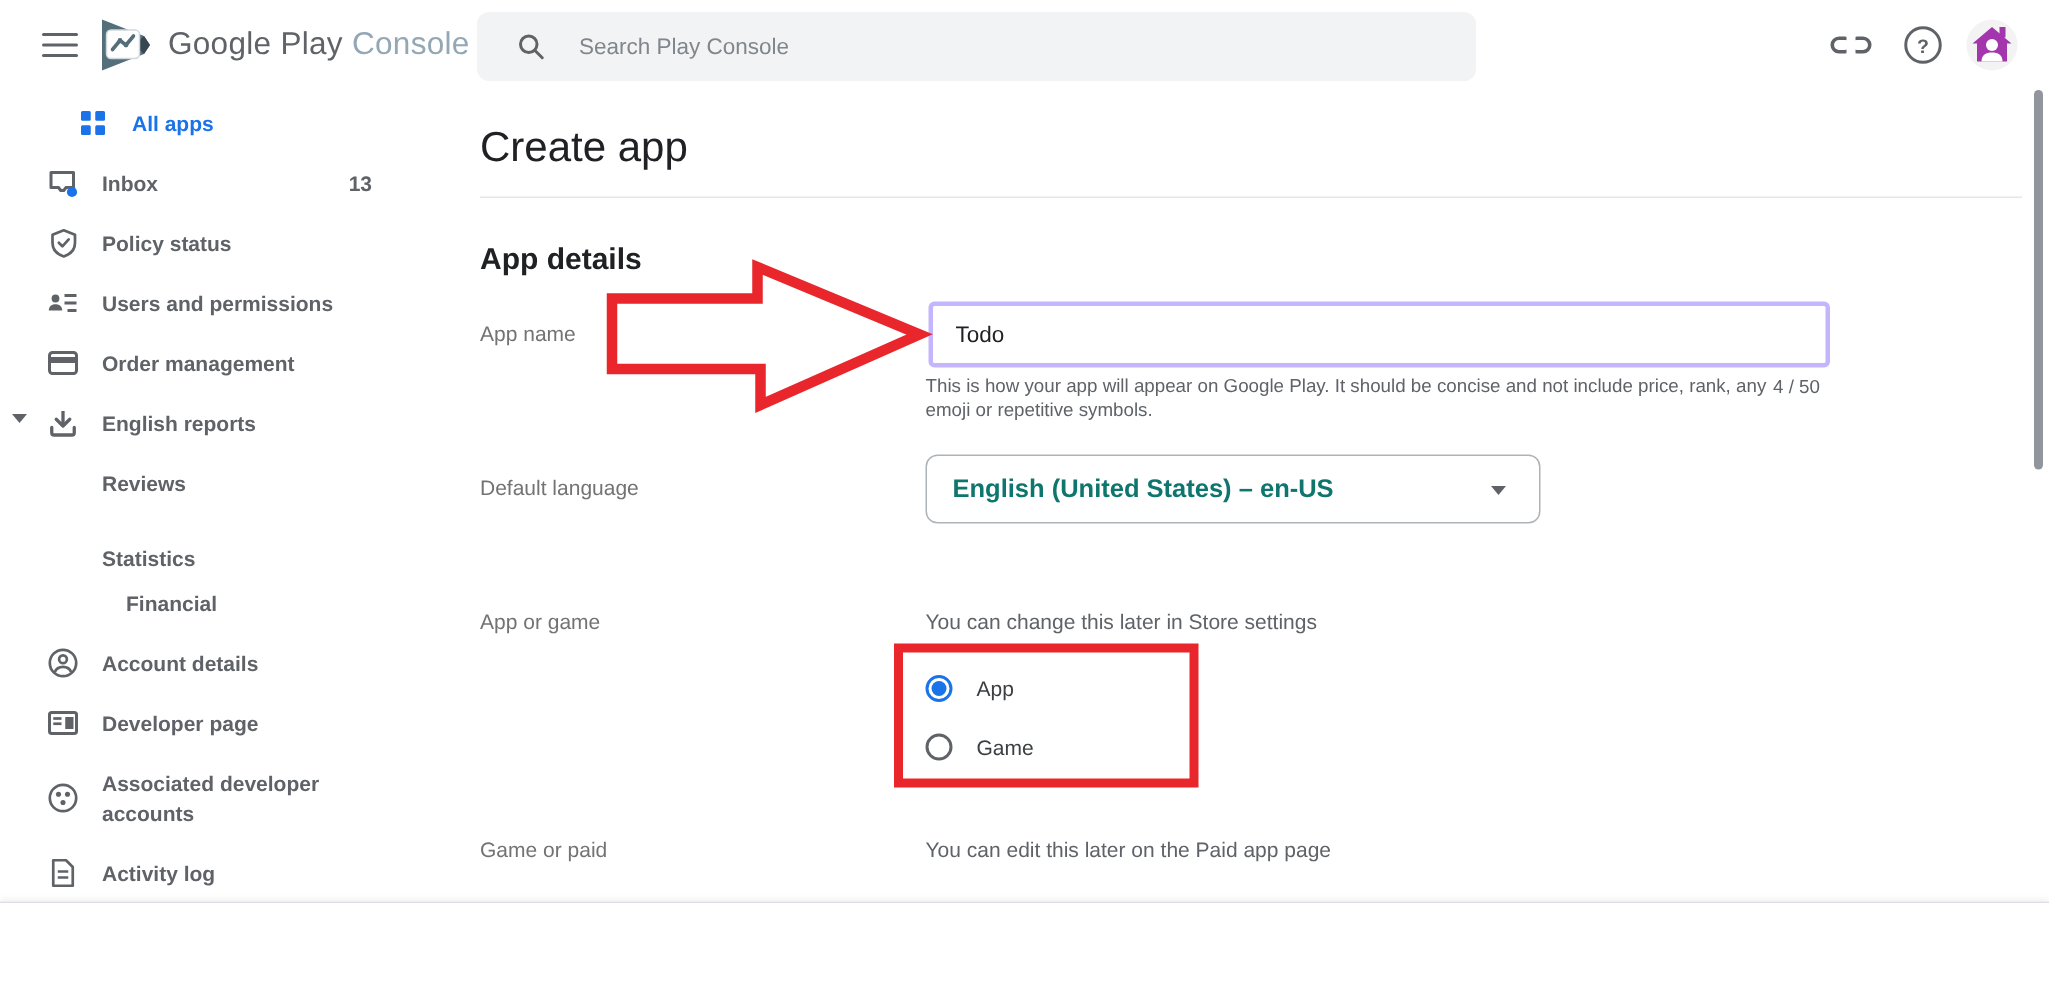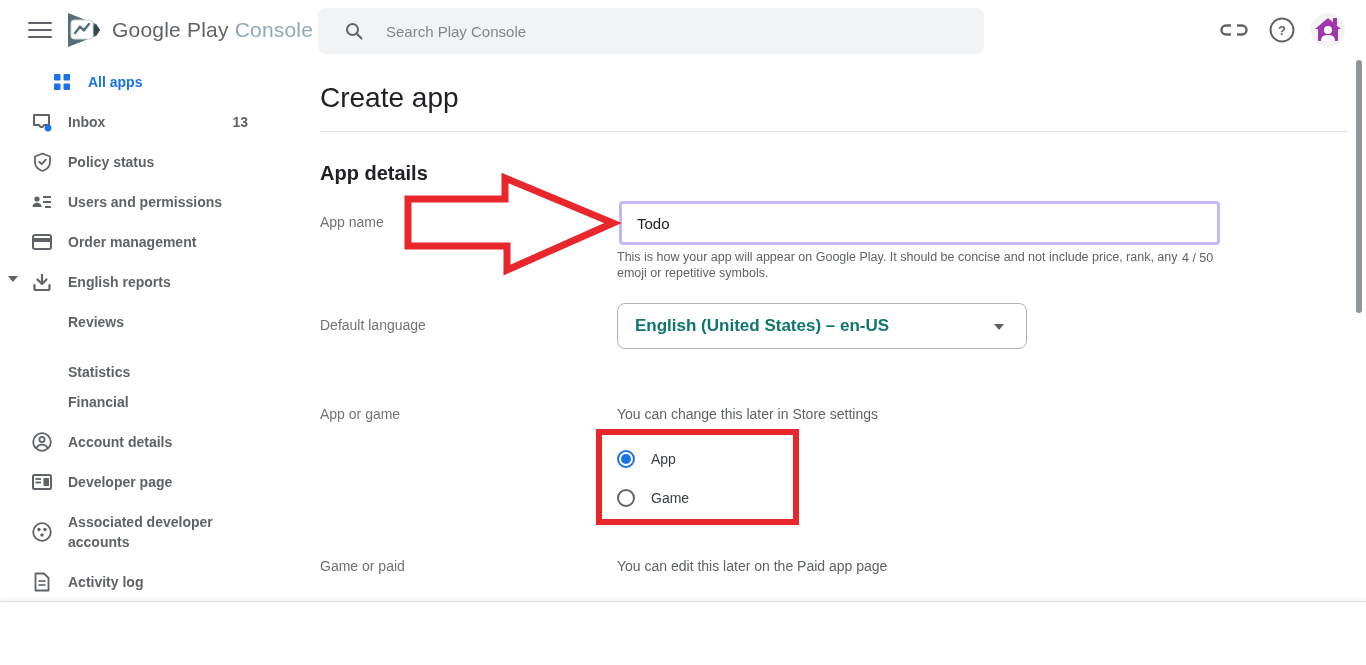--- a/index.html
+++ b/index.html
@@ -195,21 +195,21 @@
       <span class="lbl">English reports</span>
     </div>
 
     <div class="side-item sub" style="top:242px;">
       <span class="lbl" style="margin-left:0;">Reviews</span>
     </div>
     <div class="side-item sub" style="top:282px;align-items:flex-end;">
       <span class="lbl" style="margin-left:0;">Statistics</span>
     </div>
     <div class="side-item sub" style="top:322px;">
-      <span class="lbl" style="margin-left:0;">Financial</span>
+      <span class="lbl" style="margin-left:16px;">Financial</span>
     </div>
 
     <div class="side-item" style="top:362px;">
       <span class="ic">
         <svg width="20" height="20" viewBox="0 0 20 20">
           <circle cx="10" cy="10" r="8.8" fill="none" stroke="#5f6368" stroke-width="1.8"></circle>
           <circle cx="10" cy="7.5" r="2.6" fill="none" stroke="#5f6368" stroke-width="1.8"></circle>
           <path d="M4.5 16.2 C5.5 13.5 7.5 12.6 10 12.6 C12.5 12.6 14.5 13.5 15.5 16.2" fill="none" stroke="#5f6368" stroke-width="1.8"></path>
         </svg>
       </span>

